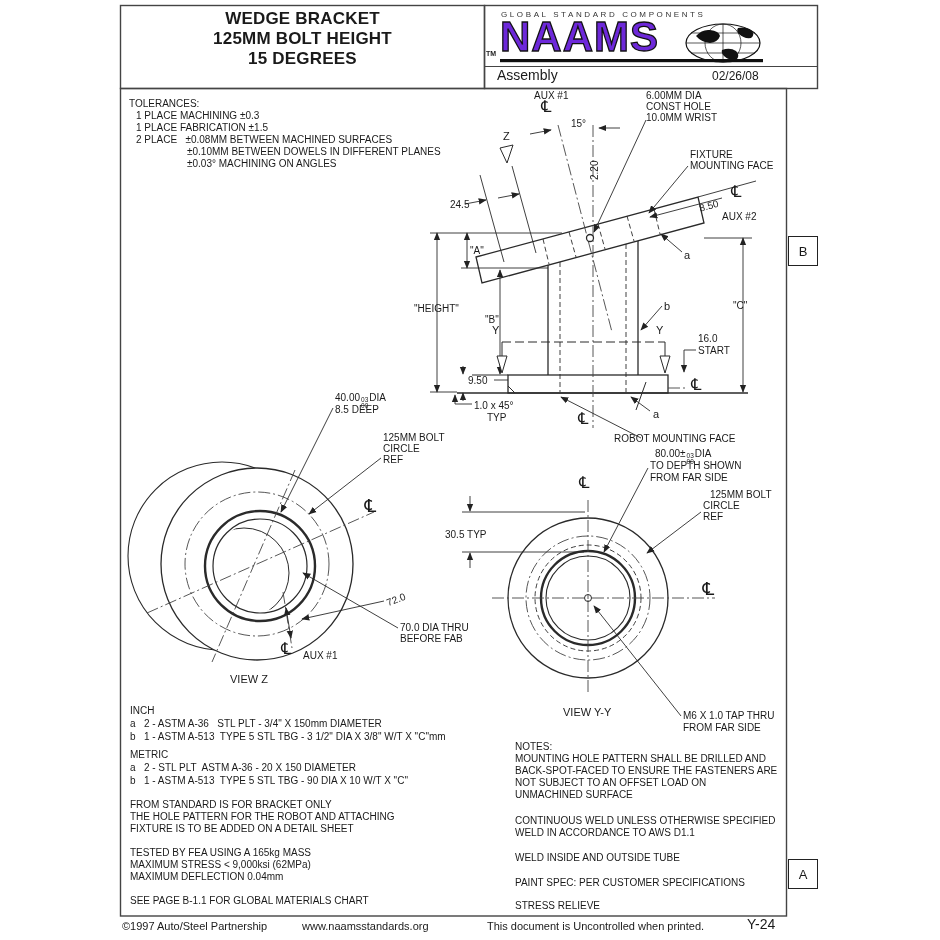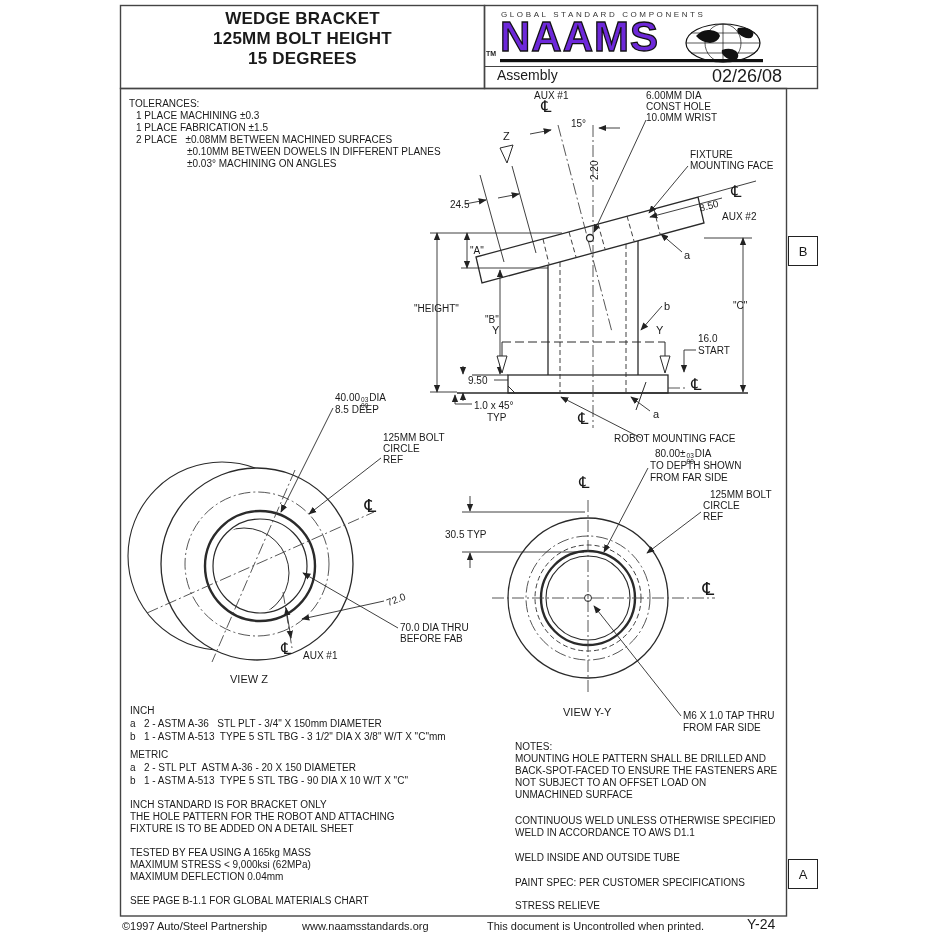--- a/index.html
+++ b/index.html
@@ -1,21 +1,21 @@
 <!DOCTYPE html>
 <html><head>
 <meta charset="utf-8">
 <style>
   html,body{margin:0;padding:0;background:#fff;}
   .page{position:relative;width:932px;height:940px;background:#fff;overflow:hidden;
         font-family:"Liberation Sans",sans-serif;color:#1a1a1a;}
   svg.linework{position:absolute;left:0;top:0;width:940px;height:940px;}
   .lbl{position:absolute;font-size:10px;line-height:11px;white-space:pre;color:#1a1a1a;}
   .s11{font-size:11px;}
-  .s12{font-size:18px;}
+  .s12{font-size:12px;}
   .s13{font-size:14px;}
   .cl{font-family:"DejaVu Sans",sans-serif;font-size:16px;font-style:italic;}
   .cl.big{font-size:18px;}
   .rot90{transform:rotate(-90deg);transform-origin:left top;}
   .rotm15{transform:rotate(-15deg);transform-origin:left top;}
   .rotm20{transform:rotate(-22deg);transform-origin:left top;}
   .title{position:absolute;left:120px;top:9px;width:365px;text-align:center;
          font-size:17px;font-weight:bold;line-height:20px;letter-spacing:.2px;}
   .tagline{position:absolute;left:501px;top:10px;font-size:8px;letter-spacing:2.6px;color:#333;}
   .naams{position:absolute;left:500px;top:16px;font-size:42px;font-weight:bold;letter-spacing:1px;
@@ -263,21 +263,21 @@
   <div class="lbl" style="left:683px;top:710px">M6 X 1.0 TAP THRU</div>
   <div class="lbl" style="left:683px;top:722px">FROM FAR SIDE</div>
   <div class="lbl s11" style="left:563px;top:707px">VIEW Y-Y</div>
 
   <div class="lbl" style="left:130px;top:705px">INCH</div>
   <div class="lbl" style="left:130px;top:718px">a   2 - ASTM A-36   STL PLT - 3/4" X 150mm DIAMETER</div>
   <div class="lbl" style="left:130px;top:731px">b   1 - ASTM A-513  TYPE 5 STL TBG - 3 1/2" DIA X 3/8" W/T X "C"mm</div>
   <div class="lbl" style="left:130px;top:749px">METRIC</div>
   <div class="lbl" style="left:130px;top:762px">a   2 - STL PLT  ASTM A-36 - 20 X 150 DIAMETER</div>
   <div class="lbl" style="left:130px;top:775px">b   1 - ASTM A-513  TYPE 5 STL TBG - 90 DIA X 10 W/T X "C"</div>
-  <div class="lbl" style="left:130px;top:799px">INCH STANDARD IS FOR BRACKET ONLY</div>
+  <div class="lbl" style="left:130px;top:799px">FROM STANDARD IS FOR BRACKET ONLY</div>
   <div class="lbl" style="left:130px;top:811px">THE HOLE PATTERN FOR THE ROBOT AND ATTACHING</div>
   <div class="lbl" style="left:130px;top:823px">FIXTURE IS TO BE ADDED ON A DETAIL SHEET</div>
   <div class="lbl" style="left:130px;top:847px">TESTED BY FEA USING A 165kg MASS</div>
   <div class="lbl" style="left:130px;top:859px">MAXIMUM STRESS &lt; 9,000ksi (62MPa)</div>
   <div class="lbl" style="left:130px;top:871px">MAXIMUM DEFLECTION 0.04mm</div>
   <div class="lbl" style="left:130px;top:895px">SEE PAGE B-1.1 FOR GLOBAL MATERIALS CHART</div>
 
   <div class="lbl" style="left:515px;top:741px">NOTES:</div>
   <div class="lbl" style="left:515px;top:753px">MOUNTING HOLE PATTERN SHALL BE DRILLED AND</div>
   <div class="lbl" style="left:515px;top:765px">BACK-SPOT-FACED TO ENSURE THE FASTENERS ARE</div>

